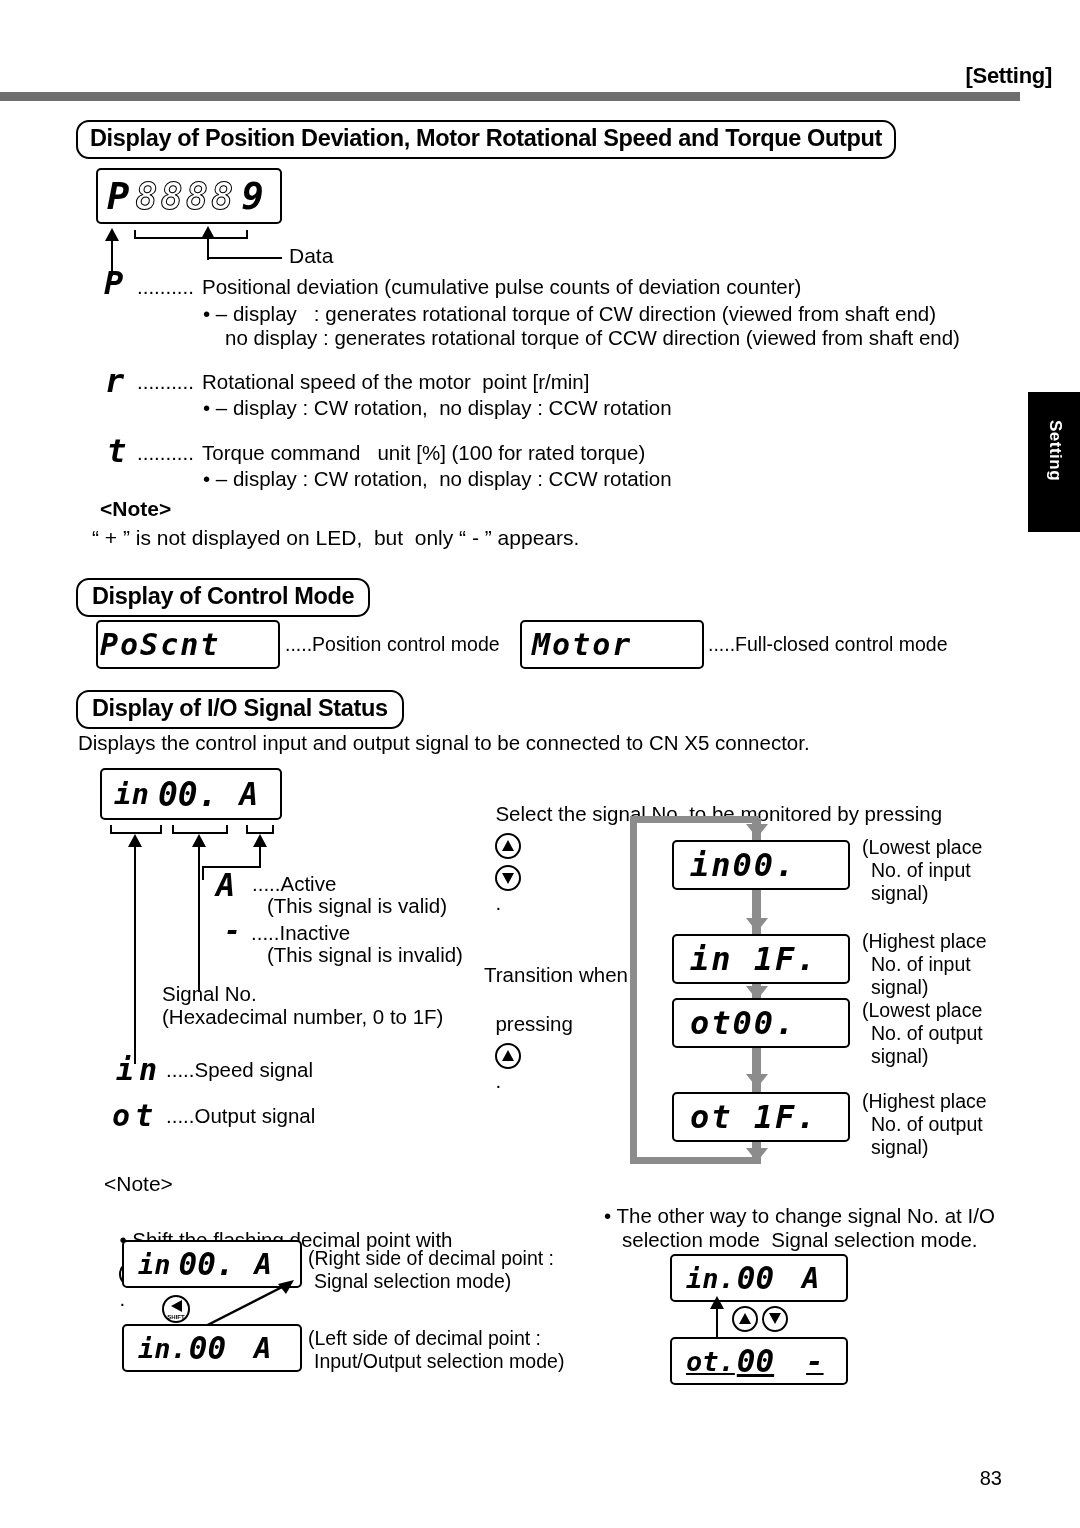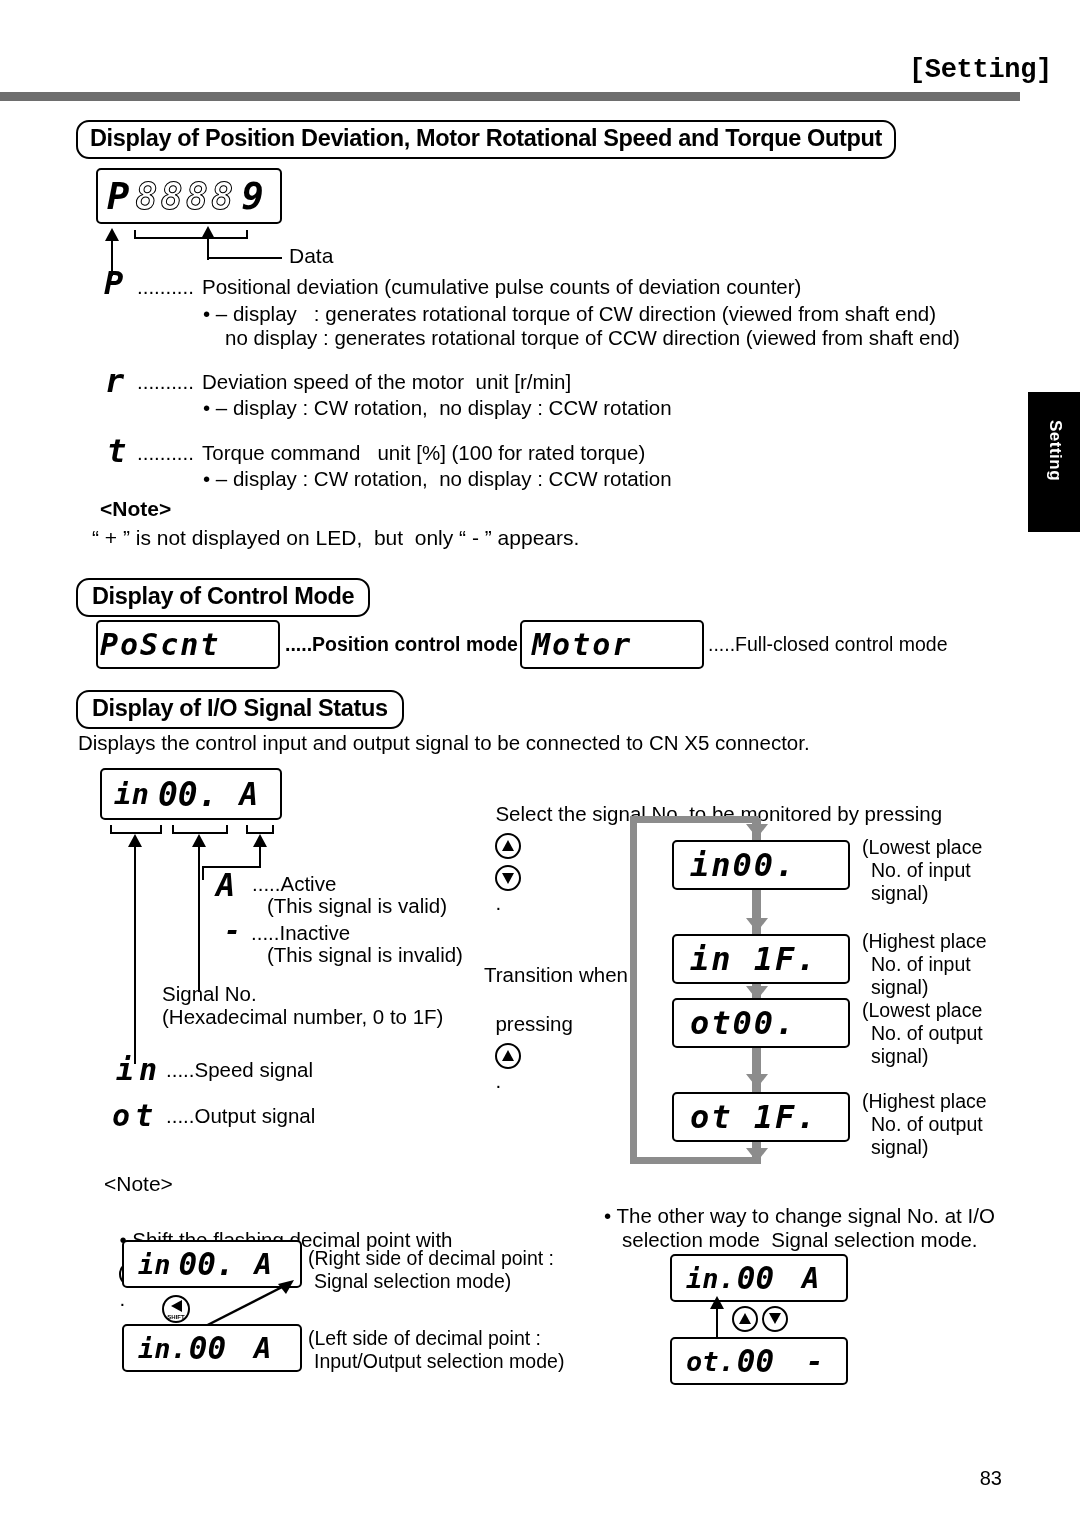--- a/index.html
+++ b/index.html
@@ -5,21 +5,21 @@
   html,body{margin:0;padding:0;}
   body{
     width:1080px;height:1528px;position:relative;background:#fff;
     font-family:"Liberation Sans", sans-serif;color:#000;
     overflow:hidden;
   }
   .pg{position:absolute;}
 
   
   #header-title{
-    top:55px;right:28px;font-size:27px;font-weight:bold;letter-spacing:-0.3px;font-family:Liberation Mono, monospace;
+    top:63px;right:28px;font-size:22px;font-weight:bold;letter-spacing:-0.3px;
   }
   #header-rule{
     top:92px;left:0px;width:1020px;height:9px;background:#6e6e6e;
   }
 
   
   .pill{
     display:inline-block;border:2px solid #000;border-radius:13px;
     padding:3px 14px 5px 14px;font-weight:bold;font-size:23.5px;
     letter-spacing:-0.35px;white-space:nowrap;background:#fff;
@@ -114,39 +114,39 @@
 <div class="pg t" style="top:244px;left:289px;font-size:21px;">Data</div>
 
 <div class="pg ledglyph" style="top:264px;left:104px;font-size:32px;">P</div>
 <div class="pg t" style="top:275px;left:137px;">..........</div>
 <div class="pg t" style="top:275px;left:202px;">Positional deviation (cumulative pulse counts of deviation counter)</div>
 <div class="pg t" style="top:302px;left:203px;">• – display   : generates rotational torque of CW direction (viewed from shaft end)</div>
 <div class="pg t" style="top:326px;left:225px;">no display : generates rotational torque of CCW direction (viewed from shaft end)</div>
 
 <div class="pg ledglyph" style="top:362px;left:105px;font-size:32px;">r</div>
 <div class="pg t" style="top:370px;left:137px;">..........</div>
-<div class="pg t" style="top:370px;left:202px;">Deviation speed of the motor  unit [r/min]</div>
+<div class="pg t" style="top:370px;left:202px;">Rotational speed of the motor  point [r/min]</div>
 <div class="pg t" style="top:396px;left:203px;">• – display : CW rotation,  no display : CCW rotation</div>
 
 <div class="pg ledglyph" style="top:432px;left:107px;font-size:32px;">t</div>
 <div class="pg t" style="top:441px;left:137px;">..........</div>
 <div class="pg t" style="top:441px;left:202px;">Torque command   unit [%] (100 for rated torque)</div>
 <div class="pg t" style="top:467px;left:203px;">• – display : CW rotation,  no display : CCW rotation</div>
 
 <div class="pg t b" style="top:497px;left:100px;font-size:21px;">&lt;Note&gt;</div>
 <div class="pg t" style="top:526px;left:92px;font-size:21px;">“ + ” is not displayed on LED,  but  only “ - ” appears.</div>
 
 <div class="pg" id="heading-2">
   <span class="pill">Display of Control Mode</span>
 </div>
 
 <div class="pg ledbox" style="top:620px;left:96px;width:184px;height:49px;padding:0 2px;">
   <span class="ledglyph" style="font-size:30px;letter-spacing:2px;">PoScnt</span>
 </div>
-<div class="pg t sm" style="top:633px;left:285px;font-weight:bold;">.....Position control mode</div>
+<div class="pg t sm" style="top:633px;left:285px;">.....Position control mode</div>
 
 <div class="pg ledbox" style="top:620px;left:520px;width:184px;height:49px;padding:0 10px;">
   <span class="ledglyph" style="font-size:30px;letter-spacing:2px;">Motor</span>
 </div>
 <div class="pg t sm" style="top:633px;left:708px;">.....Full-closed control mode</div>
 
 <div class="pg" id="heading-3">
   <span class="pill">Display of I/O Signal Status</span>
 </div>
 <div class="pg t" style="top:731px;left:78px;font-size:20.5px;">Displays the control input and output signal to be connected to CN X5 connector.</div>
@@ -295,19 +295,19 @@
 
 <div class="pg" style="top:1304px;left:732px;">
   <span class="key">
       <span class="tri-up"></span>
     </span>
   <span class="key">
       <span class="tri-down"></span>
     </span>
 </div>
 
-<div class="pg ledbox" style="top:1337px;left:670px;width:178px;height:48px;padding:0 14px;">
+<div class="pg ledbox" style="top:1337px;left:670px;width:178px;height:48px;padding:0 14px;text-decoration:underline;">
   <span class="ledglyph" style="font-size:27px;">ot.</span>
   <span class="ledglyph" style="font-size:31px;margin-left:2px;">00</span>
   <span class="ledglyph" style="font-size:29px;margin-left:32px;">-</span>
 </div>
 
 <div class="pg" id="page-number">83</div>
 
 </body></html>

